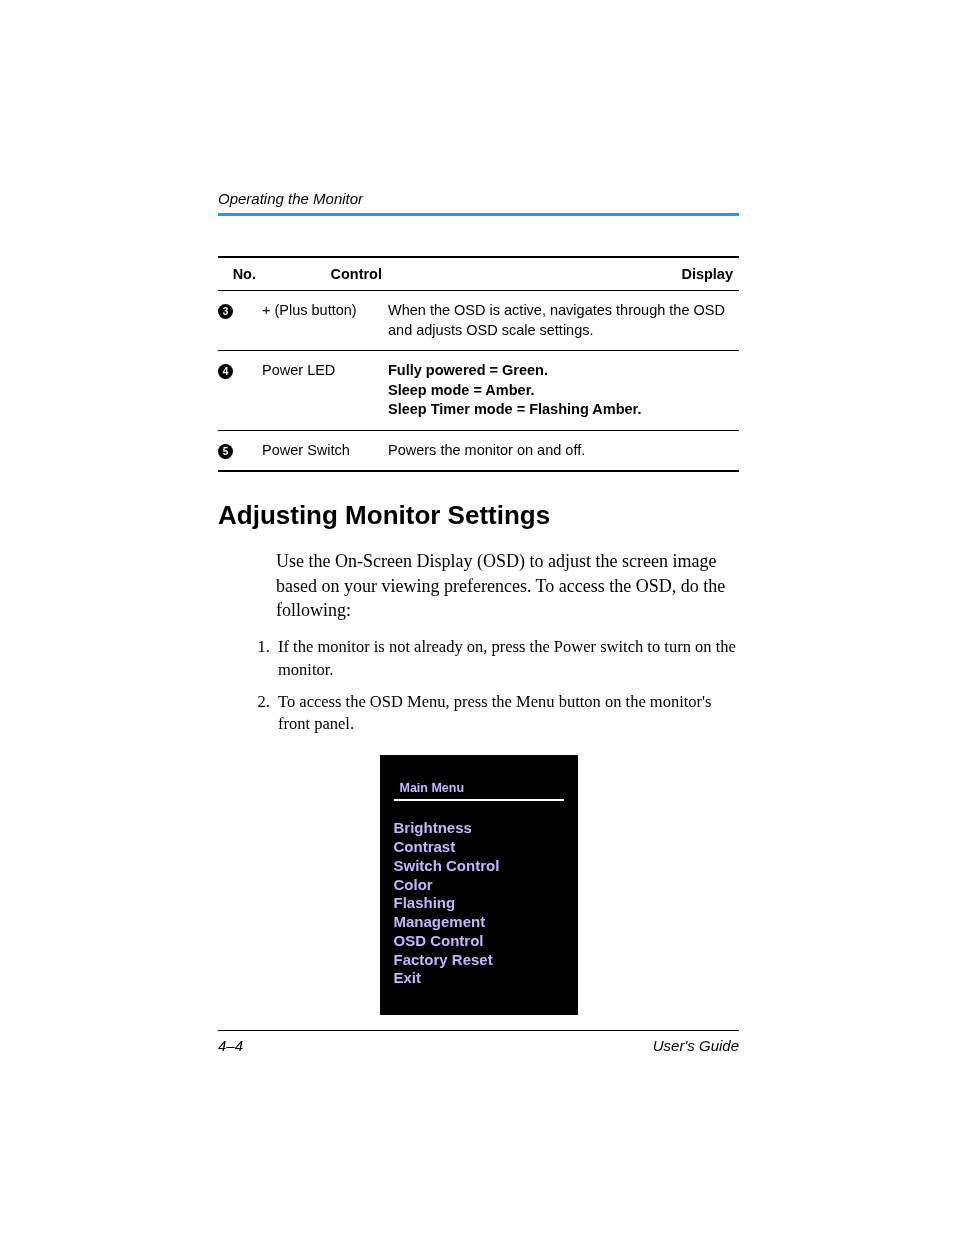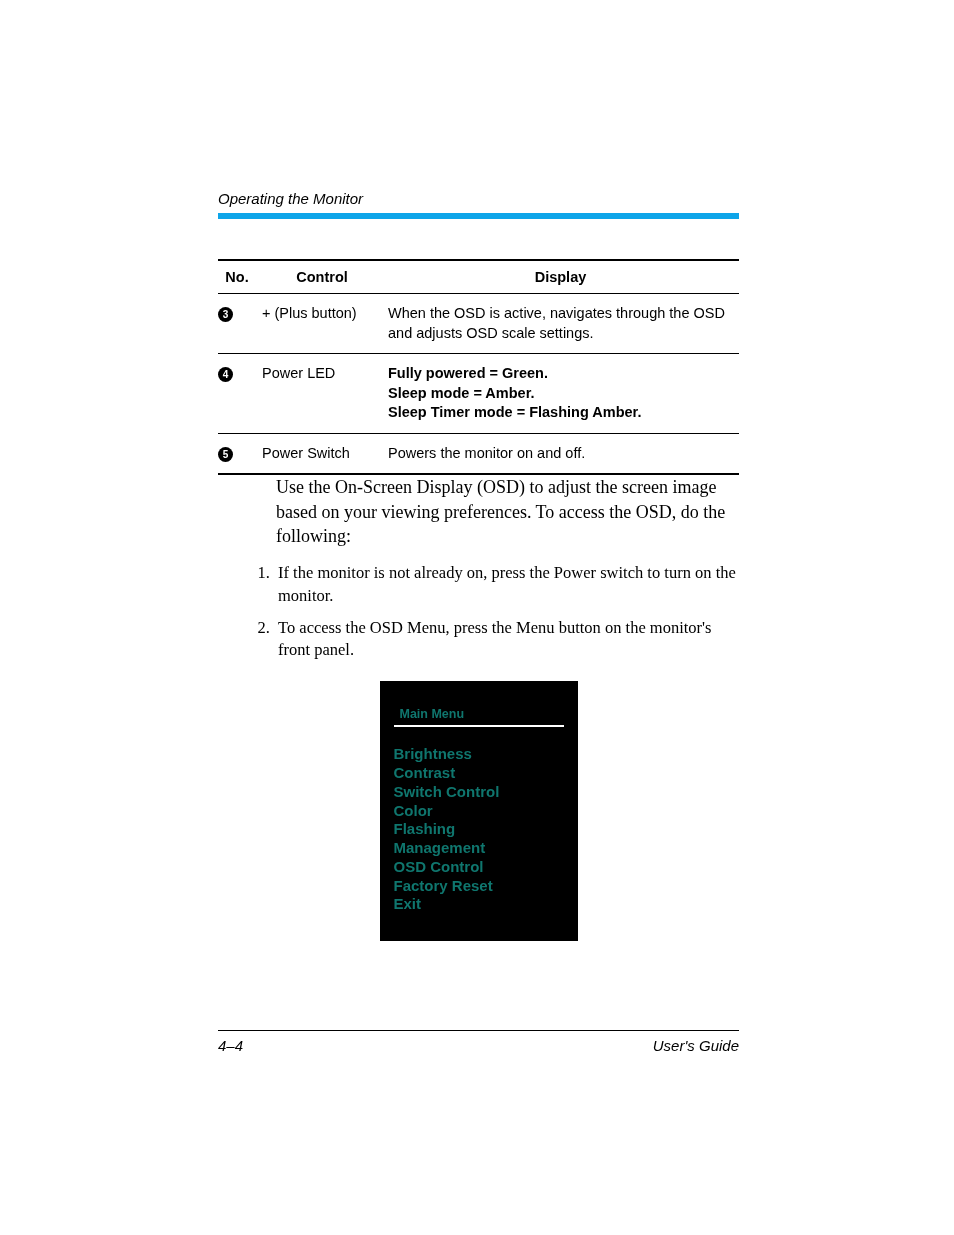--- a/index.html
+++ b/index.html
@@ -12,36 +12,36 @@
     color: #000;
   }
   .page {
     padding: 190px 215px 0 218px;
   }
   .running-head {
     font-style: italic;
     font-size: 15px;
     font-family: Arial, Helvetica, sans-serif;
     margin-bottom: 10px;
-    border-bottom: 6px solid #0ea5e9;
+    border-bottom: 3px solid #0ea5e9;
     padding-bottom: 6px;
   }
   .controls-table {
     margin-top: 40px;
     width: 100%;
     border-collapse: collapse;
     font-family: Arial, Helvetica, sans-serif;
     font-size: 14.5px;
   }
   .controls-table thead tr {
     border-top: 2.5px solid #000;
     border-bottom: 1px solid #000;
   }
   .controls-table th {
-    text-align: center;
+    text-align: right;
     font-weight: bold;
     padding: 8px 6px 8px 0;
     vertical-align: top;
   }
   .controls-table th.col-no { width: 44px; }
   .controls-table th.col-ctrl { width: 126px; }
   .controls-table tbody tr { border-bottom: 1px solid #000; }
   .controls-table tbody tr:last-child { border-bottom: 2.5px solid #000; }
   .controls-table td {
     padding: 10px 6px 10px 0;
@@ -79,21 +79,21 @@
     font-size: 16.5px;
     line-height: 1.35;
     font-family: 'Times New Roman', Times, serif;
   }
   ol.steps li { margin-bottom: 10px; padding-left: 4px; }
   .osd-box {
     margin: 20px auto 0 auto;
     width: 198px;
     height: 260px;
     background: #000;
-    color: #0f766e;
+    color: #c4b5fd;
     font-family: Arial, Helvetica, sans-serif;
     padding: 26px 14px 14px 14px;
   }
   .osd-title {
     font-size: 12.5px;
     font-weight: bold;
     padding-bottom: 4px;
     padding-left: 6px;
   }
   .osd-sep {
@@ -149,20 +149,21 @@
 Sleep Timer mode = Flashing Amber.</td>
       </tr>
       <tr>
         <td><span class="num-circle">5</span></td>
         <td>Power Switch</td>
         <td style="white-space:pre-line;">Powers the monitor on and off.</td>
       </tr>
     </tbody>
   </table>
 
+  <h1 class="section">Adjusting Monitor Settings</h1>
 
   <div class="body-text">
     <p>Use the On-Screen Display (OSD) to adjust the screen image based on your viewing preferences. To access the OSD, do the following:</p>
   </div>
 
   <ol class="steps">
     <li>If the monitor is not already on, press the Power switch to turn on the monitor.</li>
     <li>To access the OSD Menu, press the Menu button on the monitor's front panel.</li>
   </ol>
 

